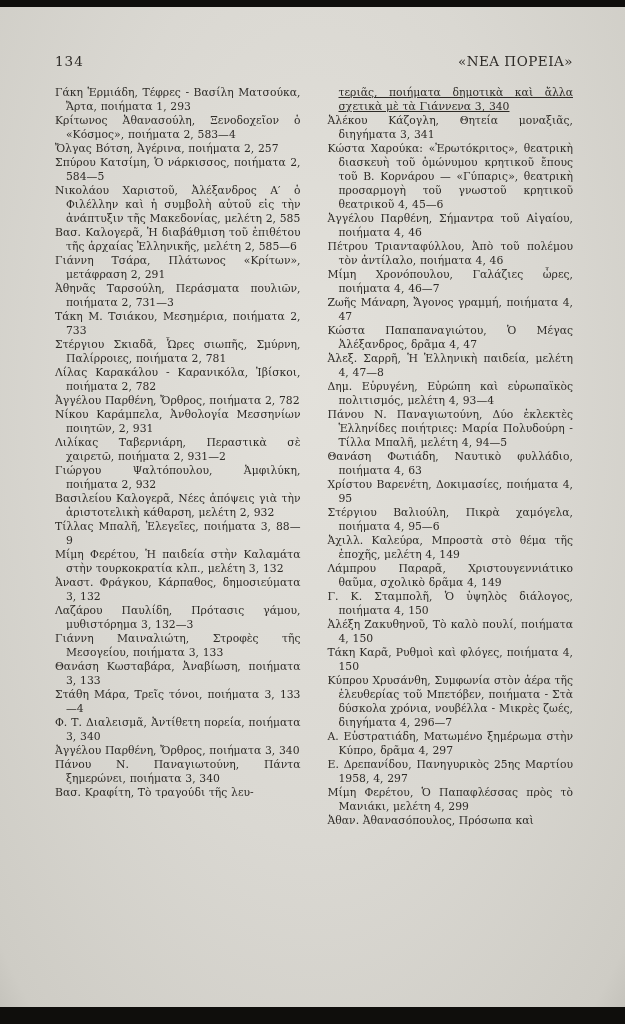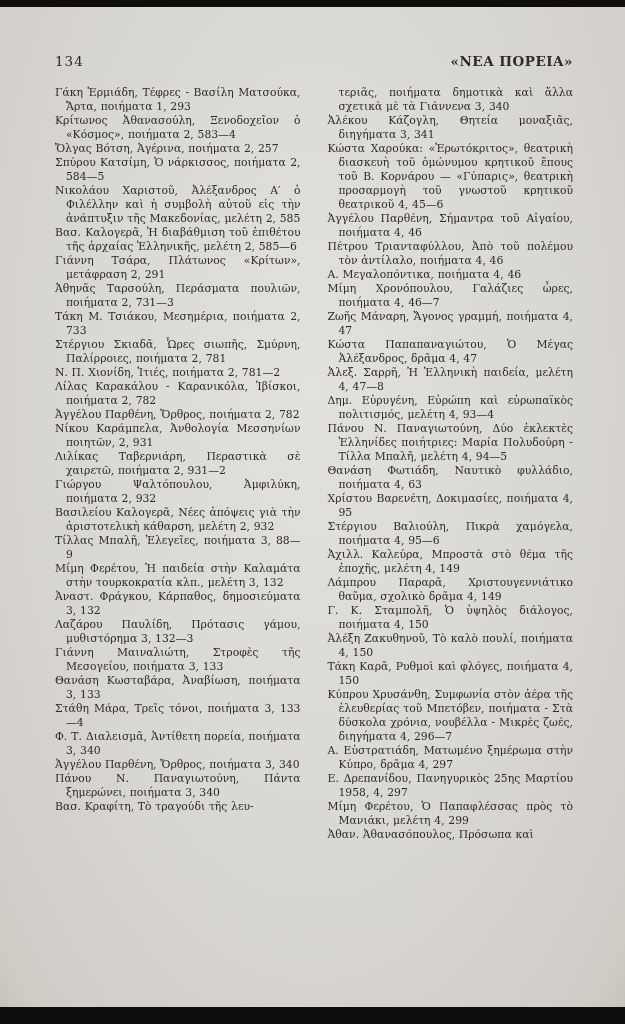--- a/index.html
+++ b/index.html
@@ -18,41 +18,42 @@
   }
   .header {
     display: flex;
     justify-content: space-between;
     align-items: baseline;
     margin: 46px 52px 0 55px;
     font-size: 13.5px;
     color: var(--ink, #2e2b27);
   }
   .pnum { letter-spacing: 1px; }
-  .jtitle { letter-spacing: 0.5px; font-weight: bold; }
+  .jtitle { letter-spacing: 0.5px; }
   .columns {
     display: flex;
     gap: 27px;
     margin: 17px 52px 0 55px;
     justify-content: flex-end;
   }
   .col { flex: 1; min-width: 0; }
   .entry {
     margin: 0;
     font-size: 10.8px;
     line-height: 14px;
     text-align: justify;
     padding-left: 11px;
     text-indent: -11px;
     color: var(--ink, #2e2b27);
     word-spacing: 0.3px;
   }
   .entry.cont {
     padding-left: 11px;
     text-indent: 0;
+    text-decoration: underline;
   }
 </style>
 </head>
 <body>
 
 <div class="paper">
   <div class="header">
     <span class="pnum">134</span>
     <span class="jtitle">«ΝΕΑ ΠΟΡΕΙΑ»</span>
   </div>
@@ -61,21 +62,20 @@
         <p class="entry">Γάκη Ἑρμιάδη, Τέφρες - Βασίλη Ματσούκα, Ἄρτα, ποιήματα 1, 293</p>
         <p class="entry">Κρίτωνος Ἀθανασούλη, Ξενοδοχεῖον ὁ «Κόσμος», ποιήματα 2, 583—4</p>
         <p class="entry">Ὄλγας Βότση, Ἀγέρινα, ποιήματα 2, 257</p>
         <p class="entry">Σπύρου Κατσίμη, Ὁ νάρκισσος, ποιήματα 2, 584—5</p>
         <p class="entry">Νικολάου Χαριστοῦ, Ἀλέξανδρος Α′ ὁ Φιλέλλην καὶ ἡ συμβολὴ αὐτοῦ εἰς τὴν ἀνάπτυξιν τῆς Μακεδονίας, μελέτη 2, 585</p>
         <p class="entry">Βασ. Καλογερᾶ, Ἡ διαβάθμιση τοῦ ἐπιθέτου τῆς ἀρχαίας Ἑλληνικῆς, μελέτη 2, 585—6</p>
         <p class="entry">Γιάννη Τσάρα, Πλάτωνος «Κρίτων», μετάφραση 2, 291</p>
         <p class="entry">Ἀθηνᾶς Ταρσούλη, Περάσματα πουλιῶν, ποιήματα 2, 731—3</p>
         <p class="entry">Τάκη Μ. Τσιάκου, Μεσημέρια, ποιήματα 2, 733</p>
         <p class="entry">Στέργιου Σκιαδᾶ, Ὧρες σιωπῆς, Σμύρνη, Παλίρροιες, ποιήματα 2, 781</p>
-        <p class="entry">Ν. Π. Χιονίδη, Ἰτιές, ποιήματα 2, 781—2</p>
         <p class="entry">Λίλας Καρακάλου - Καρανικόλα, Ἰβίσκοι, ποιήματα 2, 782</p>
         <p class="entry">Ἀγγέλου Παρθένη, Ὄρθρος, ποιήματα 2, 782</p>
         <p class="entry">Νίκου Καράμπελα, Ἀνθολογία Μεσσηνίων ποιητῶν, 2, 931</p>
         <p class="entry">Λιλίκας Ταβερνιάρη, Περαστικὰ σὲ χαιρετῶ, ποιήματα 2, 931—2</p>
         <p class="entry">Γιώργου Ψαλτόπουλου, Ἀμφιλύκη, ποιήματα 2, 932</p>
         <p class="entry">Βασιλείου Καλογερᾶ, Νέες ἀπόψεις γιὰ τὴν ἀριστοτελικὴ κάθαρση, μελέτη 2, 932</p>
         <p class="entry">Τίλλας Μπαλῆ, Ἐλεγεῖες, ποιήματα 3, 88—9</p>
         <p class="entry">Μίμη Φερέτου, Ἡ παιδεία στὴν Καλαμάτα στὴν τουρκοκρατία κλπ., μελέτη 3, 132</p>
         <p class="entry">Ἀναστ. Φράγκου, Κάρπαθος, δημοσιεύματα 3, 132</p>
         <p class="entry">Λαζάρου Παυλίδη, Πρότασις γάμου, μυθιστόρημα 3, 132—3</p>
@@ -87,21 +87,20 @@
         <p class="entry">Πάνου Ν. Παναγιωτούνη, Πάντα ξημερώνει, ποιήματα 3, 340</p>
         <p class="entry">Βασ. Κραφίτη, Τὸ τραγούδι τῆς λευ-</p>
       </div>
     <div class="col">
       <p class="entry cont">τεριᾶς, ποιήματα δημοτικὰ καὶ ἄλλα σχετικὰ μὲ τὰ Γιάννενα 3, 340</p>
       <div>
           <p class="entry">Ἀλέκου Κάζογλη, Θητεία μοναξιᾶς, διηγήματα 3, 341</p>
           <p class="entry">Κώστα Χαρούκα: «Ἐρωτόκριτος», θεατρικὴ διασκευὴ τοῦ ὁμώνυμου κρητικοῦ ἔπους τοῦ Β. Κορνάρου — «Γύπαρις», θεατρικὴ προσαρμογὴ τοῦ γνωστοῦ κρητικοῦ θεατρικοῦ 4, 45—6</p>
           <p class="entry">Ἀγγέλου Παρθένη, Σήμαντρα τοῦ Αἰγαίου, ποιήματα 4, 46</p>
           <p class="entry">Πέτρου Τριανταφύλλου, Ἀπὸ τοῦ πολέμου τὸν ἀντίλαλο, ποιήματα 4, 46</p>
-          <p class="entry">Α. Μεγαλοπόντικα, ποιήματα 4, 46</p>
           <p class="entry">Μίμη Χρονόπουλου, Γαλάζιες ὧρες, ποιήματα 4, 46—7</p>
           <p class="entry">Ζωῆς Μάναρη, Ἄγονος γραμμή, ποιήματα 4, 47</p>
           <p class="entry">Κώστα Παπαπαναγιώτου, Ὁ Μέγας Ἀλέξανδρος, δρᾶμα 4, 47</p>
           <p class="entry">Ἀλεξ. Σαρρῆ, Ἡ Ἑλληνικὴ παιδεία, μελέτη 4, 47—8</p>
           <p class="entry">Δημ. Εὐρυγένη, Εὐρώπη καὶ εὐρωπαϊκὸς πολιτισμός, μελέτη 4, 93—4</p>
           <p class="entry">Πάνου Ν. Παναγιωτούνη, Δύο ἐκλεκτὲς Ἑλληνίδες ποιήτριες: Μαρία Πολυδούρη - Τίλλα Μπαλῆ, μελέτη 4, 94—5</p>
           <p class="entry">Θανάση Φωτιάδη, Ναυτικὸ φυλλάδιο, ποιήματα 4, 63</p>
           <p class="entry">Χρίστου Βαρενέτη, Δοκιμασίες, ποιήματα 4, 95</p>
           <p class="entry">Στέργιου Βαλιούλη, Πικρὰ χαμόγελα, ποιήματα 4, 95—6</p>
           <p class="entry">Ἀχιλλ. Καλεύρα, Μπροστὰ στὸ θέμα τῆς ἐποχῆς, μελέτη 4, 149</p>

